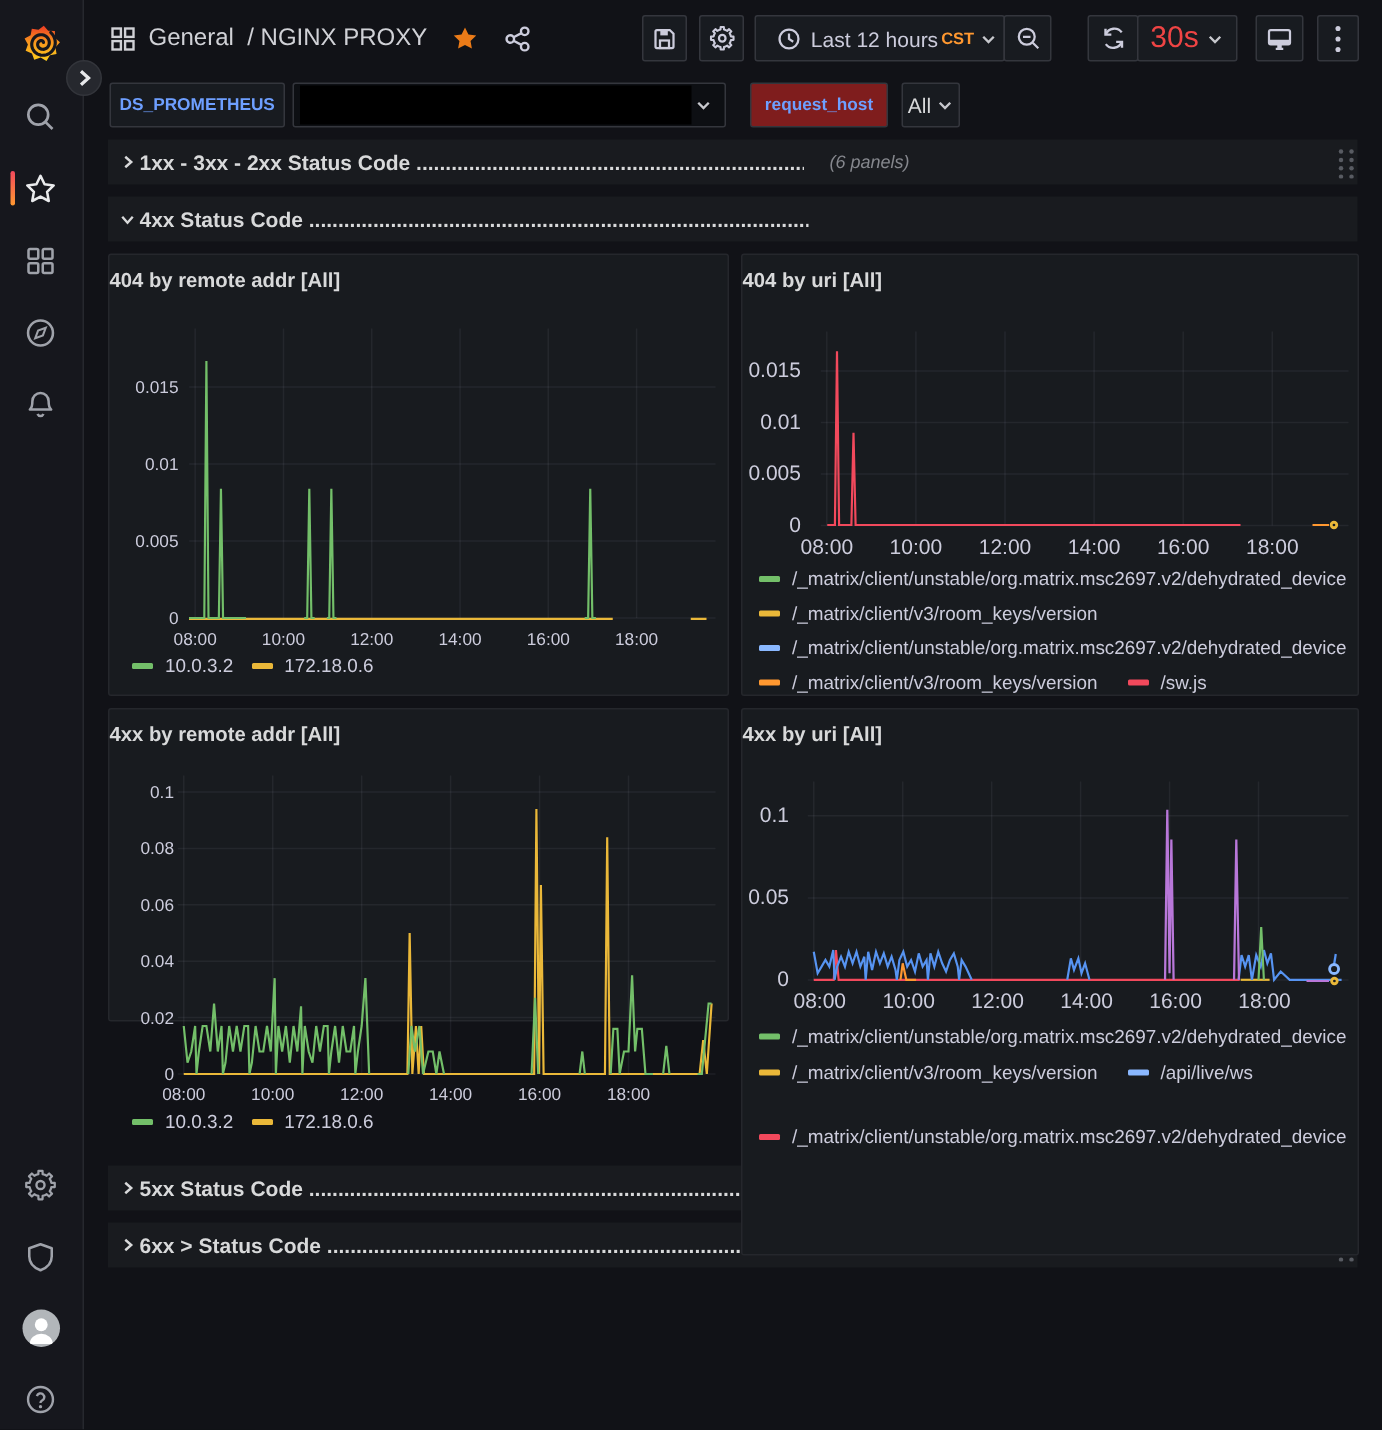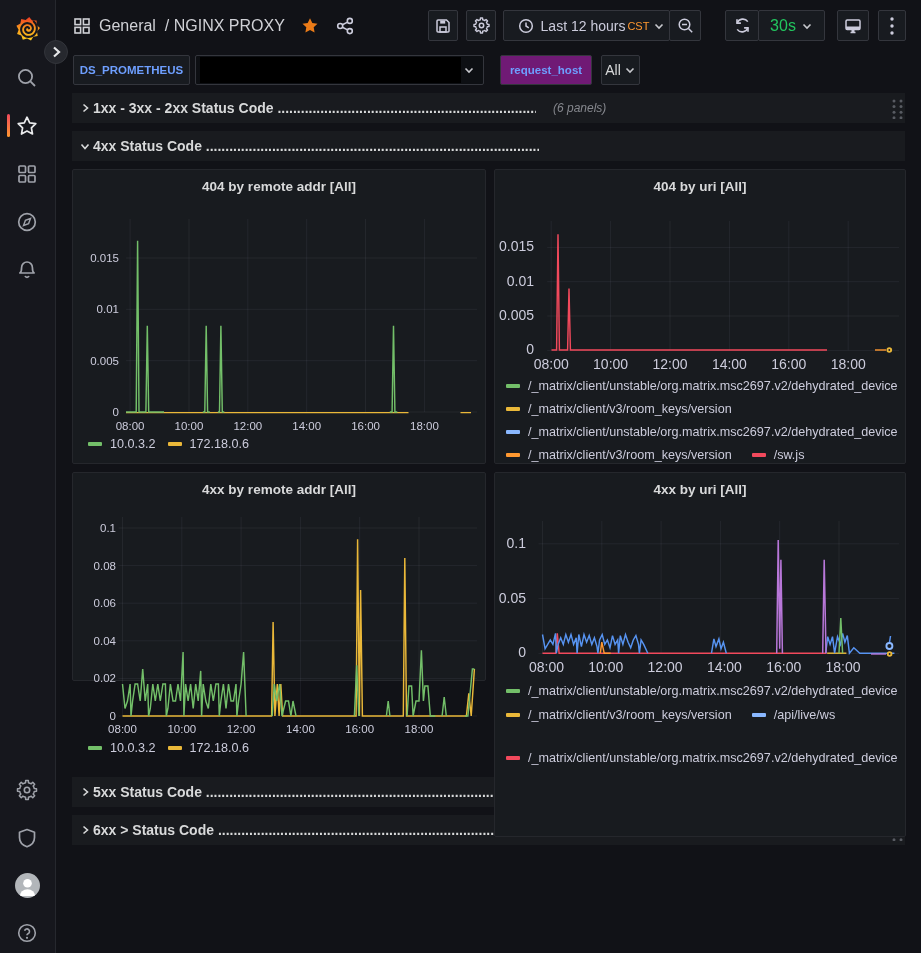--- a/index.html
+++ b/index.html
@@ -3,21 +3,21 @@
 *{margin:0;padding:0;box-sizing:border-box}
 html,body{width:921px;height:953px;background:#111217;font-family:"Liberation Sans",sans-serif;overflow:hidden;position:relative}
 .abs{position:absolute}
 .btn{position:absolute;border:1px solid #34363d;border-radius:2px;background:#181b20;display:flex;align-items:center;justify-content:center;color:#ccccdc}
 .navtext{color:#d0d1d6;font-size:16px}
 .blue{color:#6e9fff;font-weight:bold;font-size:11.5px}
 .rowhead{position:absolute;left:72px;width:833px;height:30px;background:#191b1f;color:#d8d9da;display:flex;align-items:center}
 .rowtitle{font-weight:bold;font-size:14px;color:#d8d9da;white-space:nowrap;overflow:hidden}
 .pcount{font-style:italic;font-size:12px;color:#85878d;position:absolute;left:481px;white-space:nowrap}
 .panel{position:absolute;background:#181b1f;border:1px solid #25272c;border-radius:2px}
-.ptitle{position:absolute;left:0;right:0;top:9px;text-align:center;font-weight:bold;font-size:13.5px;color:#d8d9da}
+.ptitle{position:absolute;left:0;right:0;top:9px;font-weight:bold;font-size:13.5px;color:#d8d9da}
 .legend{position:absolute;font-size:12.6px;color:#ccccdc;white-space:nowrap;overflow:hidden;display:flex;align-items:center}
 .sw{display:inline-block;width:14px;height:4px;border-radius:1px;margin-right:8px;flex:none}
 </style></head><body>
 <div class="abs" style="left:0;top:0;width:56px;height:953px;background:#16171d;border-right:1px solid #26282e"></div>
 <svg class="abs" style="left:15px;top:16px" width="26" height="26" viewBox="0 0 26 26">
 <defs>
       <linearGradient id="gflame" x1="0" y1="0" x2="0" y2="1">
 <stop offset="0" stop-color="#ee3a24"></stop>
         <stop offset="0.45" stop-color="#f7941e"></stop>
         <stop offset="1" stop-color="#fccd1c"></stop>
@@ -97,21 +97,21 @@
       <circle cx="8.5" cy="8.5" r="2.2" stroke="#ccccdc" stroke-width="1.5"></circle>
       <path d="M6.24 3.05 L7.35 2.71 L7.43 0.98 L9.57 0.98 L9.65 2.71 L10.76 3.05 L11.78 3.59 L13.06 2.42 L14.58 3.94 L13.41 5.22 L13.95 6.24 L14.29 7.35 L16.02 7.43 L16.02 9.57 L14.29 9.65 L13.95 10.76 L13.41 11.78 L14.58 13.06 L13.06 14.58 L11.78 13.41 L10.76 13.95 L9.65 14.29 L9.57 16.02 L7.43 16.02 L7.35 14.29 L6.24 13.95 L5.22 13.41 L3.94 14.58 L2.42 13.06 L3.59 11.78 L3.05 10.76 L2.71 9.65 L0.98 9.57 L0.98 7.43 L2.71 7.35 L3.05 6.24 L3.59 5.22 L2.42 3.94 L3.94 2.42 L5.22 3.59 Z" stroke="#ccccdc" stroke-width="1.4" fill="none" stroke-linejoin="round"></path>
     </svg>
   </div>
 <div class="btn" style="left:503px;top:10px;width:167px;height:31px;justify-content:center;padding-left:10px">
 <svg class="" style="" width="16" height="16" viewBox="0 0 16 16" fill="none">
       <circle cx="8" cy="8" r="6.3" stroke="#ccccdc" stroke-width="1.5"></circle>
       <path d="M8 4.4 V8 L10.8 9.8" stroke="#ccccdc" stroke-width="1.5" fill="none"></path>
     </svg>
     <span style="font-size:14px;margin-left:7px;color:#ccccdc">Last 12 hours</span>
-<span style="font-size:11px;font-weight:normal;color:#ff9830;margin-left:2px">CST</span>
+<span style="font-size:11px;font-weight:bold;color:#ff9830;margin-left:2px">CST</span>
     <span style="margin-left:4px;display:flex">
       <svg width="12" height="12" viewBox="0 0 12 12">
         <path d="M2.5 4.5 L6 8 L9.5 4.5" stroke="#c7c8cd" stroke-width="1.6" fill="none"></path>
       </svg>
     </span>
   </div>
 <div class="btn" style="left:669px;top:10px;width:32px;height:31px">
     <svg class="" style="" width="17" height="17" viewBox="0 0 17 17" fill="none">
       <circle cx="7.5" cy="7.5" r="5.3" stroke="#ccccdc" stroke-width="1.5"></circle>
       <path d="M11.5 11.5 L15.2 15.2 M5 7.5 h5" stroke="#ccccdc" stroke-width="1.5"></path>
@@ -119,21 +119,21 @@
   </div>
 <div class="btn" style="left:725px;top:10px;width:34px;height:31px">
     <svg class="" style="" width="17" height="17" viewBox="0 0 17 17" fill="none">
       <path d="M3.2 6.0 a6.1 6.1 0 0 1 10.6 -1.4" stroke="#ccccdc" stroke-width="1.6" fill="none"></path>
       <path d="M3.0 2.2 v3.9 h3.9" stroke="#ccccdc" stroke-width="1.6" fill="none"></path>
       <path d="M13.8 11 a6.1 6.1 0 0 1 -10.6 1.4" stroke="#ccccdc" stroke-width="1.6" fill="none"></path>
       <path d="M14 14.8 v-3.9 h-3.9" stroke="#ccccdc" stroke-width="1.6" fill="none"></path>
     </svg>
   </div>
 <div class="btn" style="left:758px;top:10px;width:67px;height:31px">
-    <span style="font-size:16px;color:#22c55e">30s</span>
+    <span style="font-size:20px;color:#ef4444">30s</span>
     <span style="margin-left:5px;display:flex">
       <svg width="12" height="12" viewBox="0 0 12 12">
         <path d="M2.5 4.5 L6 8 L9.5 4.5" stroke="#c7c8cd" stroke-width="1.6" fill="none"></path>
       </svg>
     </span>
   </div>
 <div class="btn" style="left:837px;top:10px;width:32px;height:31px">
     <svg class="" style="" width="18" height="18" viewBox="0 0 18 18" fill="none">
       <rect x="2" y="3" width="14" height="9.5" rx="1.2" stroke="#ccccdc" stroke-width="1.5"></rect>
       <rect x="2" y="9.5" width="14" height="3" fill="#ccccdc"></rect>
@@ -150,21 +150,21 @@
   </div>
 <div class="btn" style="left:73px;top:55px;width:117px;height:30px;background:#181b20">
     <span class="blue">DS_PROMETHEUS</span>
   </div>
 <div class="btn" style="left:195px;top:55px;width:289px;height:30px;background:#0d0f13;justify-content:flex-end;padding-right:8px">
     <svg width="12" height="12" viewBox="0 0 12 12">
       <path d="M2.5 4.5 L6 8 L9.5 4.5" stroke="#c7c8cd" stroke-width="1.6" fill="none"></path>
     </svg>
   </div>
 <div class="abs" style="left:200px;top:57px;width:261px;height:26px;background:#000"></div>
-<div class="btn" style="left:500px;top:55px;width:92px;height:30px;background:#701a75">
+<div class="btn" style="left:500px;top:55px;width:92px;height:30px;background:#7f1d1d">
     <span class="blue">request_host</span>
   </div>
 <div class="btn" style="left:601px;top:55px;width:39px;height:30px">
     <span style="font-size:14px;color:#d8d9da">All</span>
     <span style="margin-left:3px;display:flex">
       <svg width="12" height="12" viewBox="0 0 12 12">
         <path d="M2.5 4.5 L6 8 L9.5 4.5" stroke="#c7c8cd" stroke-width="1.6" fill="none"></path>
       </svg>
     </span>
   </div>

